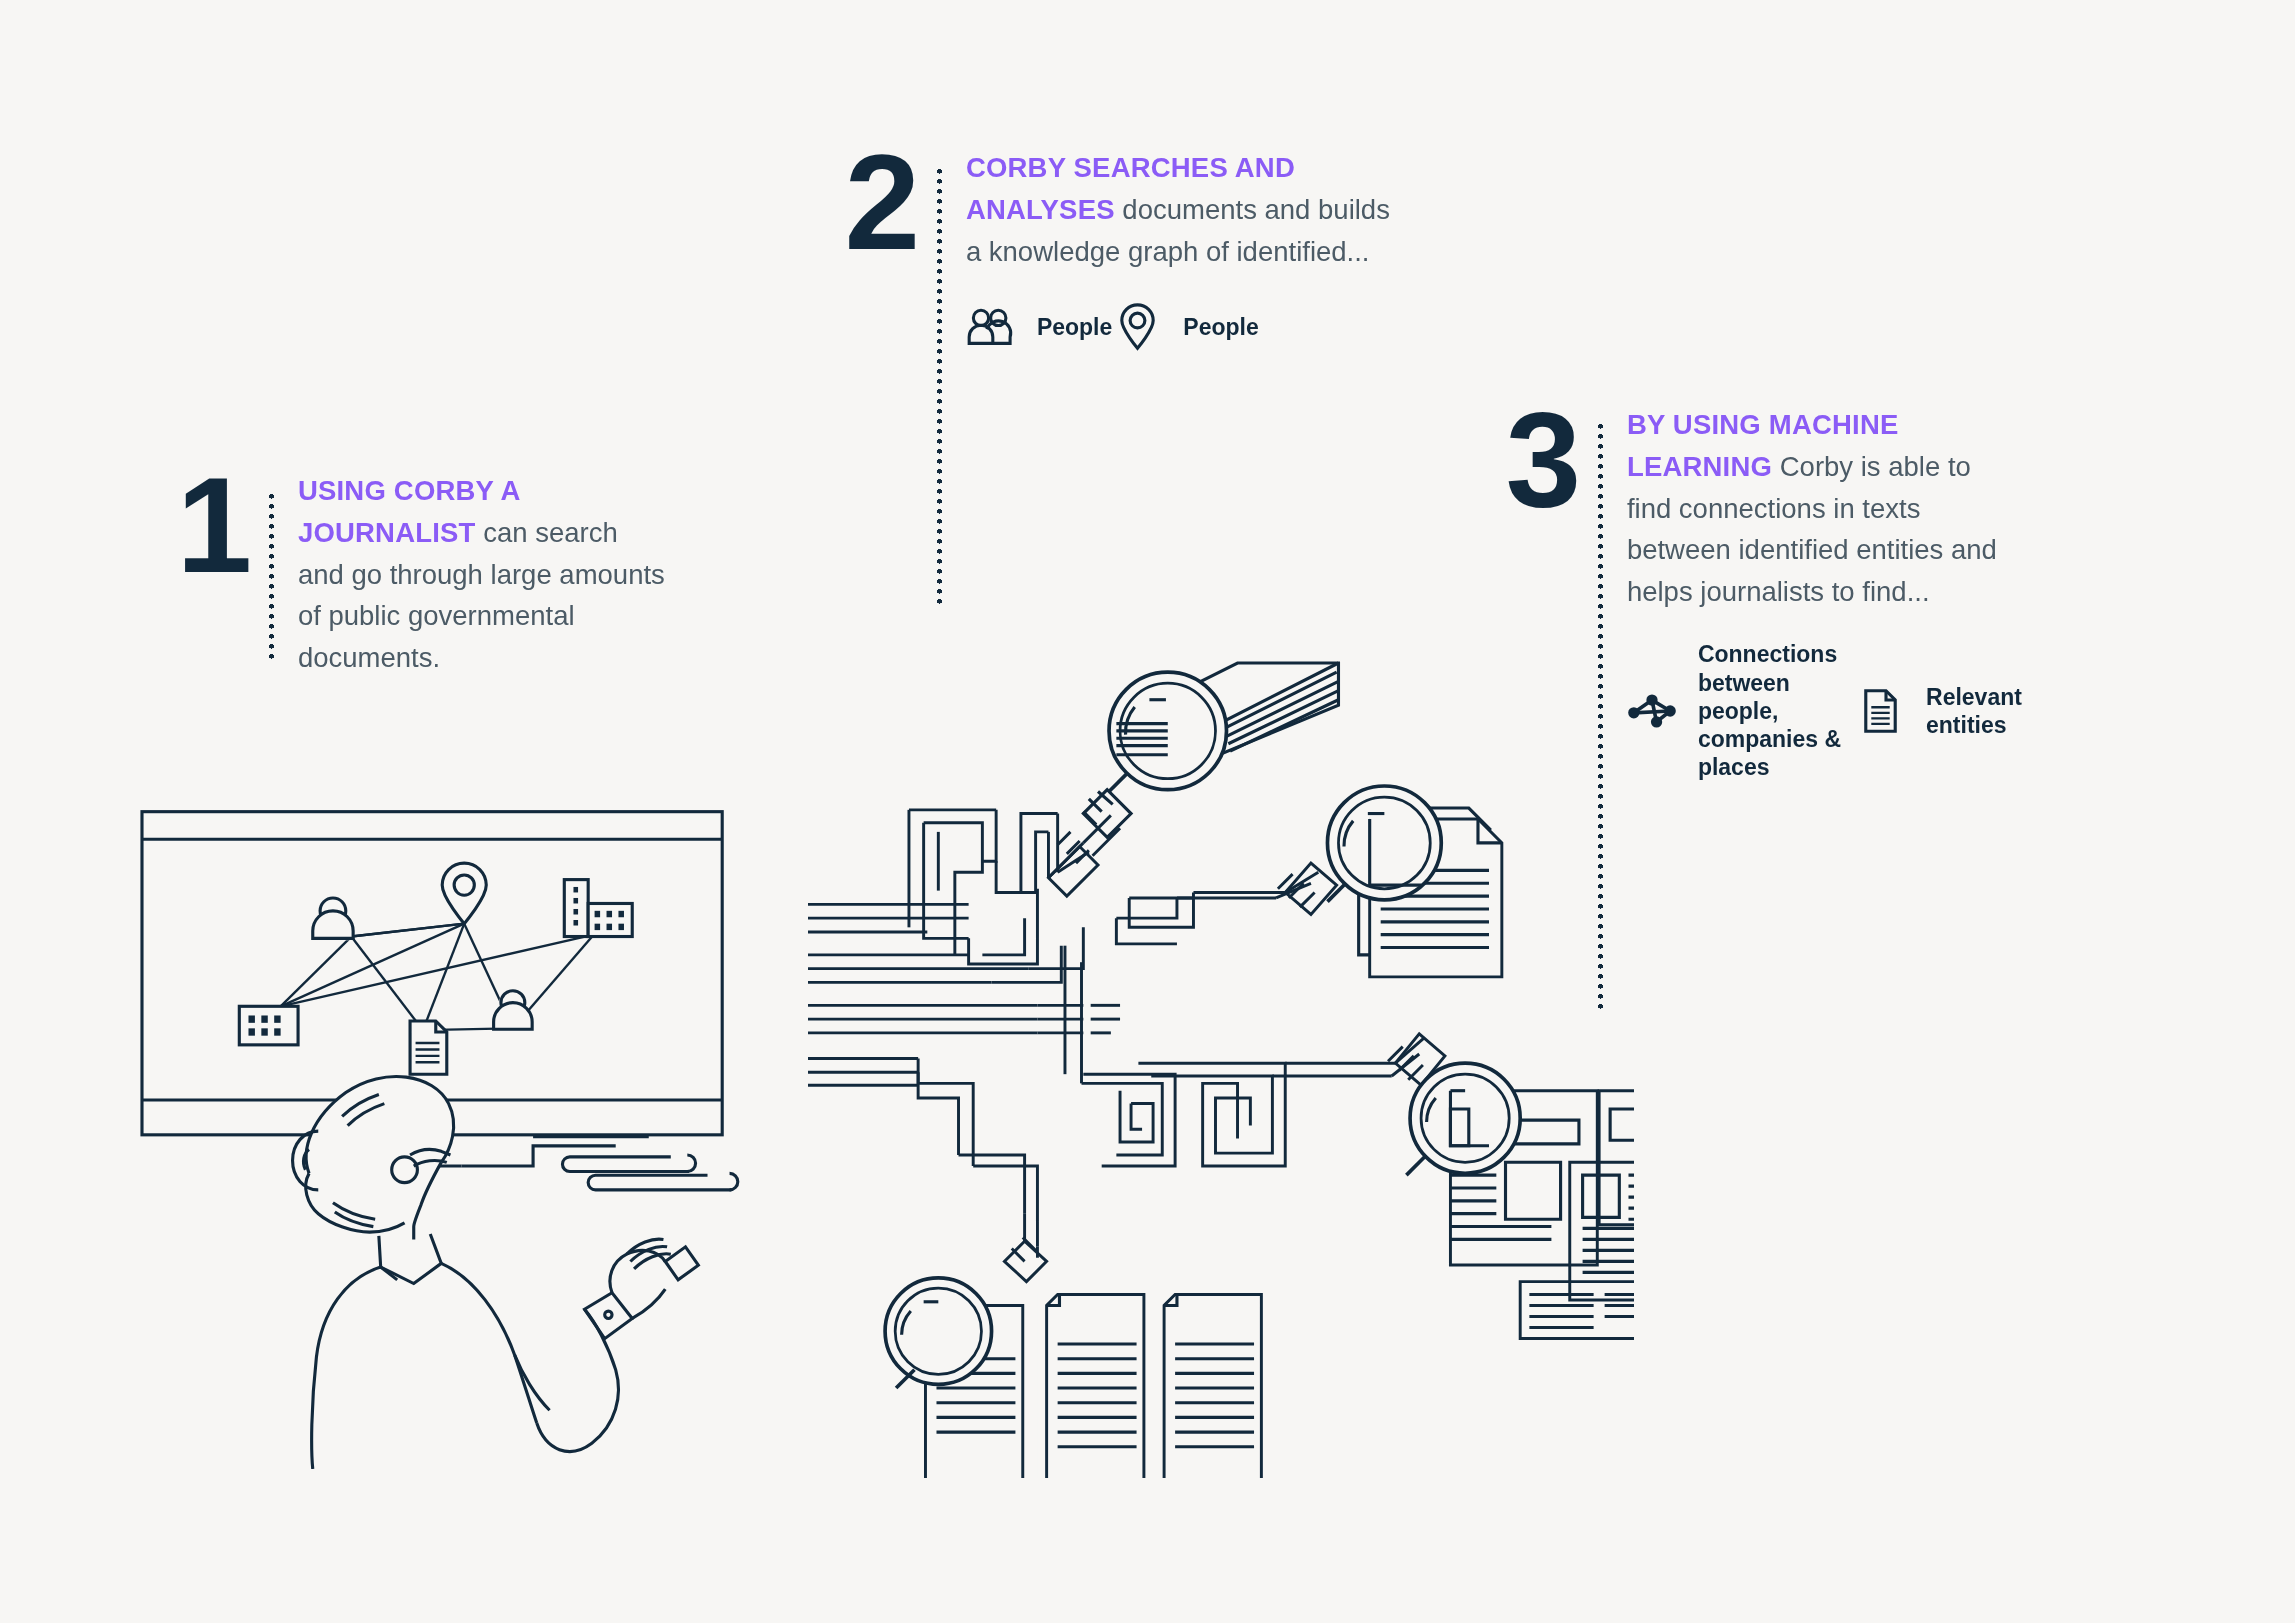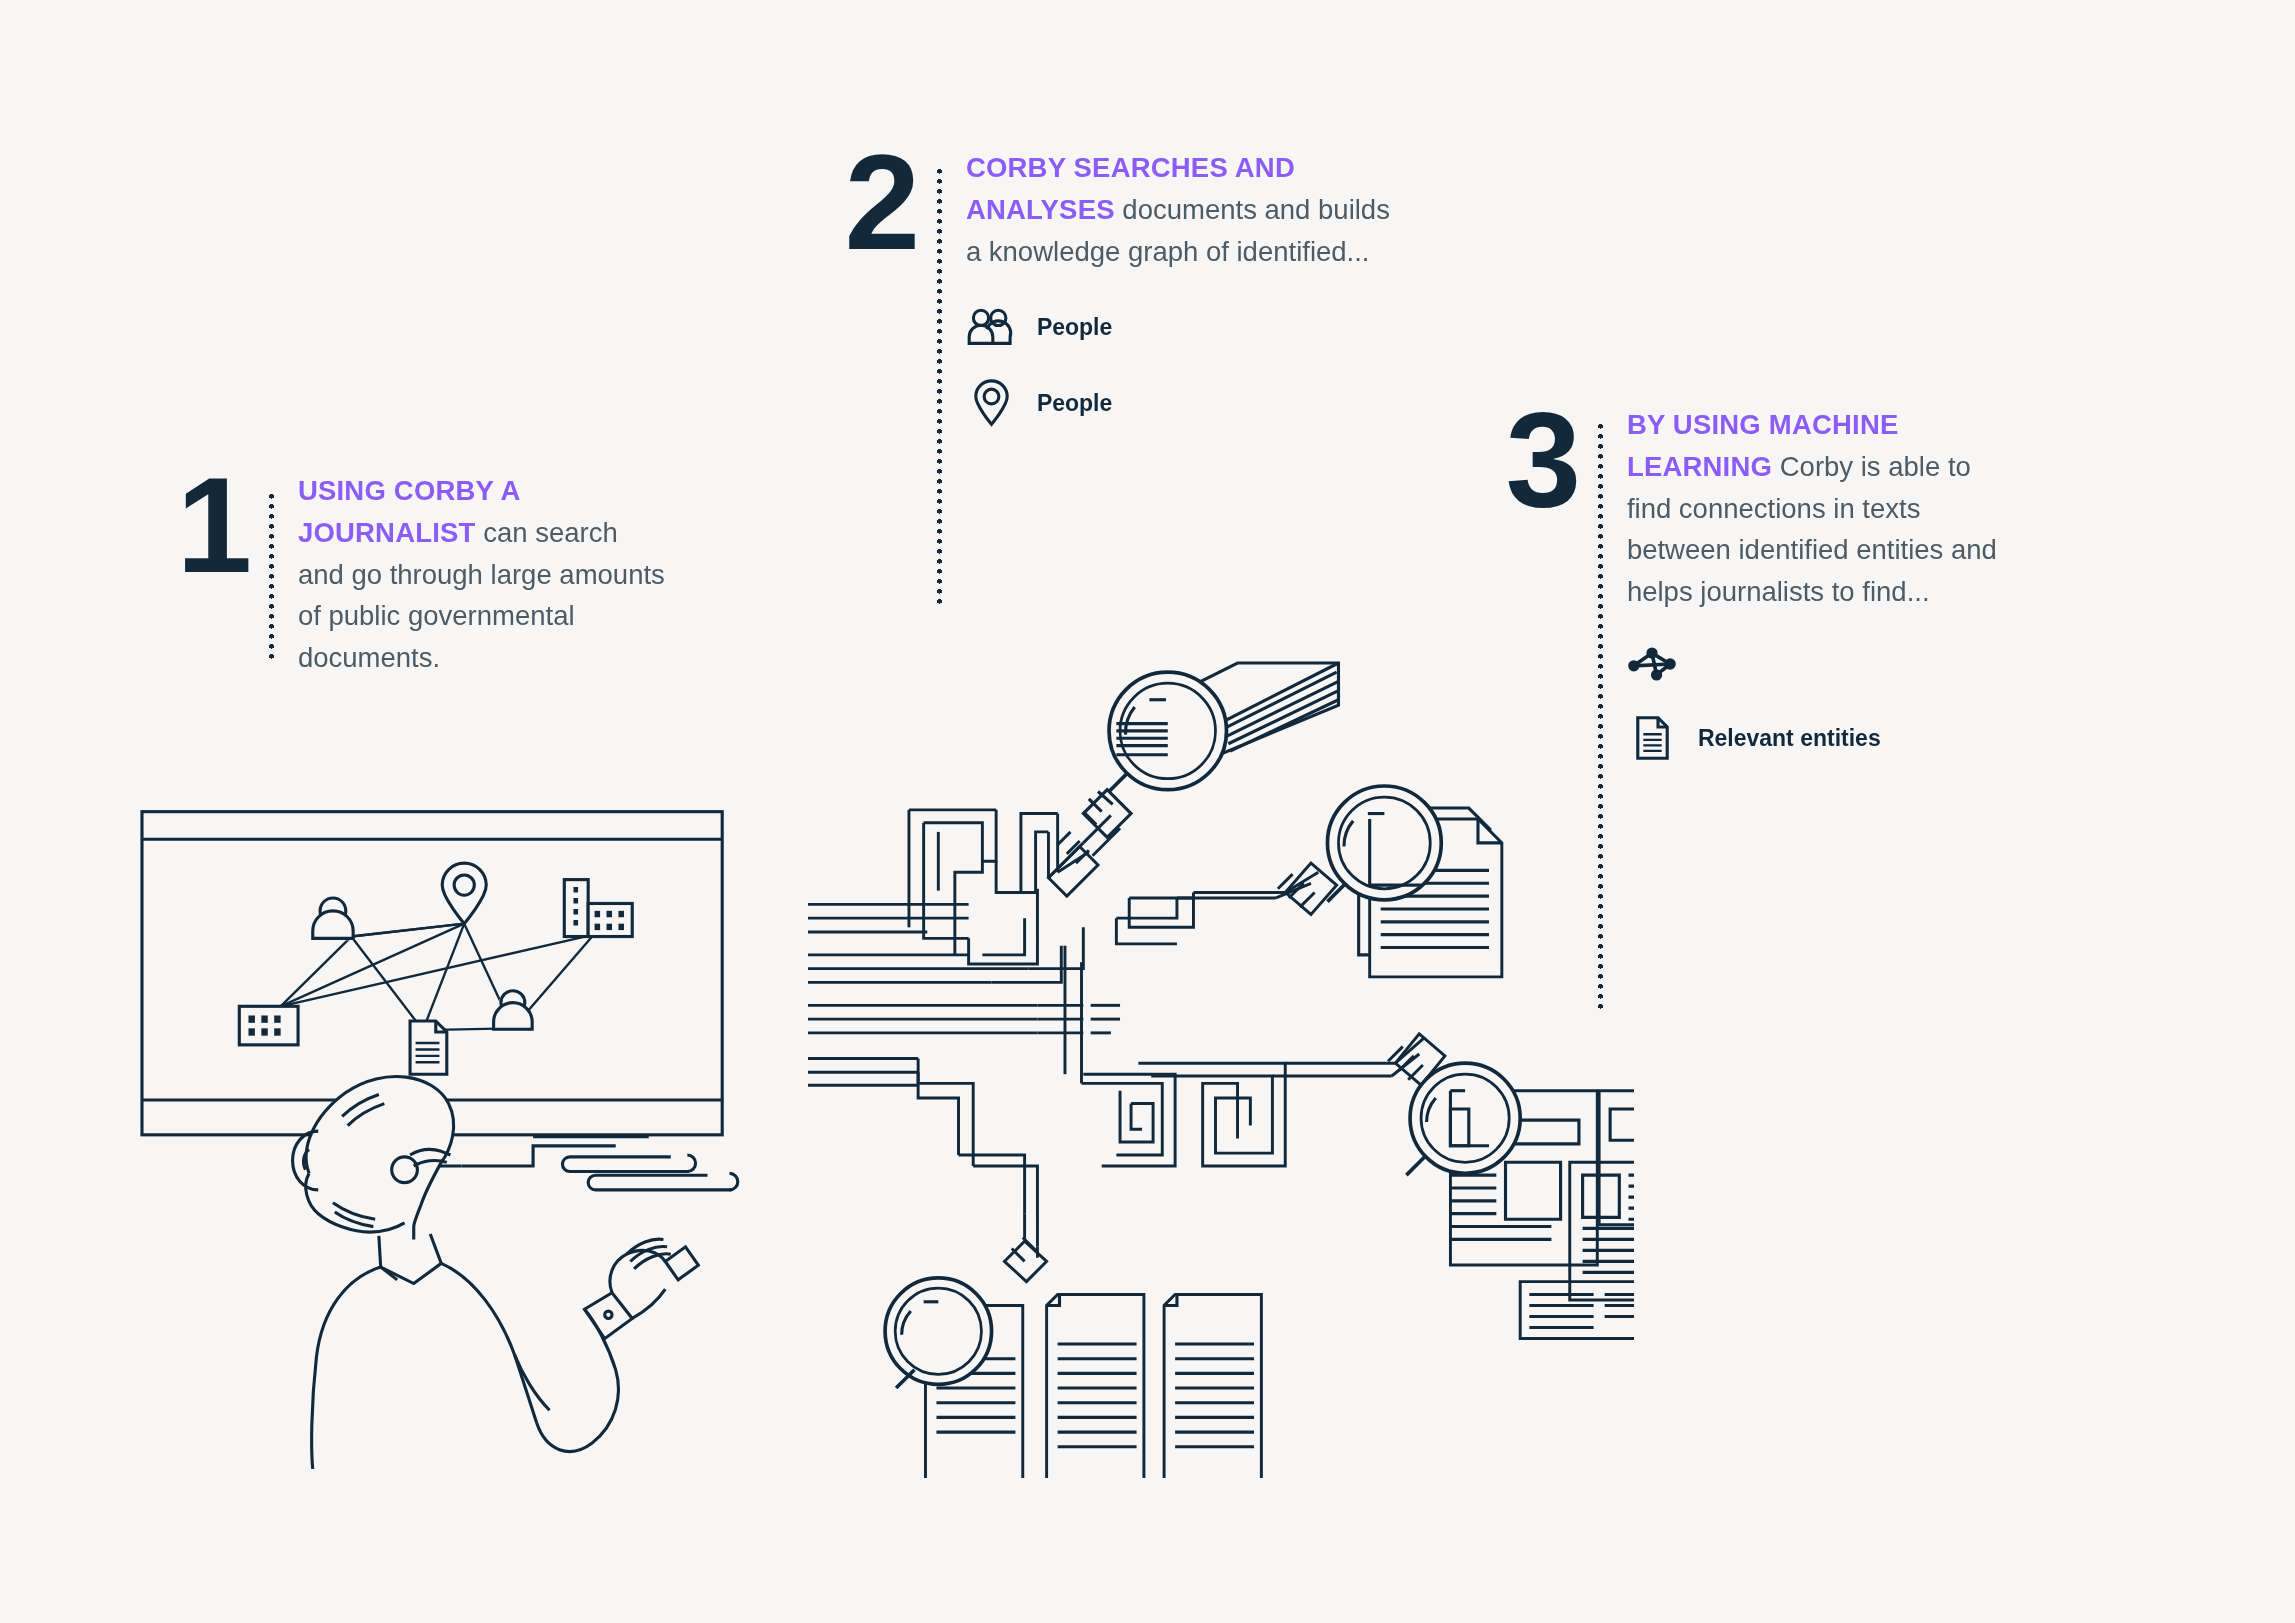--- a/index.html
+++ b/index.html
@@ -38,21 +38,21 @@
   .step-body{flex:none;}
   .step-para{
     font-size:27.5px;
     line-height:1.52;
     color:#4C5B66;
     font-weight:400;
     margin:0;
   }
   .step-para b{color:#8b5cf6;font-weight:700;letter-spacing:0.2px;}
 
-  .bullets{margin-top:27.5px;display:flex;flex-direction:column;}
+  .bullets{margin-top:27.5px;display:flex;flex-direction:row;}
   .bullet{display:flex;align-items:center;margin-bottom:24px;}
   .bullet .b-ico{flex:none;width:51px;height:48px;display:flex;align-items:center;justify-content:center;margin-right:20px;}
   .bullet .b-txt{font-size:23px;line-height:1.24;color:#12293C;font-weight:700;}
 
   
   #step1{left:163px;top:470px;}
   #step1 .step-rule{height:165px;margin-top:24px;}
   #step1 .step-body{width:367px;}
   
   #step2{left:831px;top:147px;}
@@ -137,20 +137,21 @@
           <span class="b-ico">
             <svg width="50" height="40" viewBox="0 0 54 44">
               <path class="ln2" style="stroke-width:4" d="M7 24 L27 10 L32 34 L47 22 L27 10"></path>
               <path class="ln2" style="stroke-width:4" d="M7 24 L47 22"></path>
               <circle class="fl" cx="7" cy="24" r="6.2"></circle>
               <circle class="fl" cx="27" cy="10" r="6.2"></circle>
               <circle class="fl" cx="32" cy="34" r="6.2"></circle>
               <circle class="fl" cx="47" cy="22" r="6.2"></circle>
             </svg>
           </span>
+          <span class="b-txt" style="max-width:303px;display:block">Connections between people, companies &amp; places</span>
         </div>
 
         <div class="bullet">
           <span class="b-ico">
             <svg width="37" height="46" viewBox="0 0 40 50">
               <path class="ln" d="M4 3 H26 L36 13 V47 H4 Z"></path>
               <path class="ln" d="M26 3 V13 H36"></path>
               <path class="ln" style="stroke-width:2.6" d="M10 21 H30 M10 27 H30 M10 33 H30 M10 39 H30"></path>
             </svg>
           </span>

